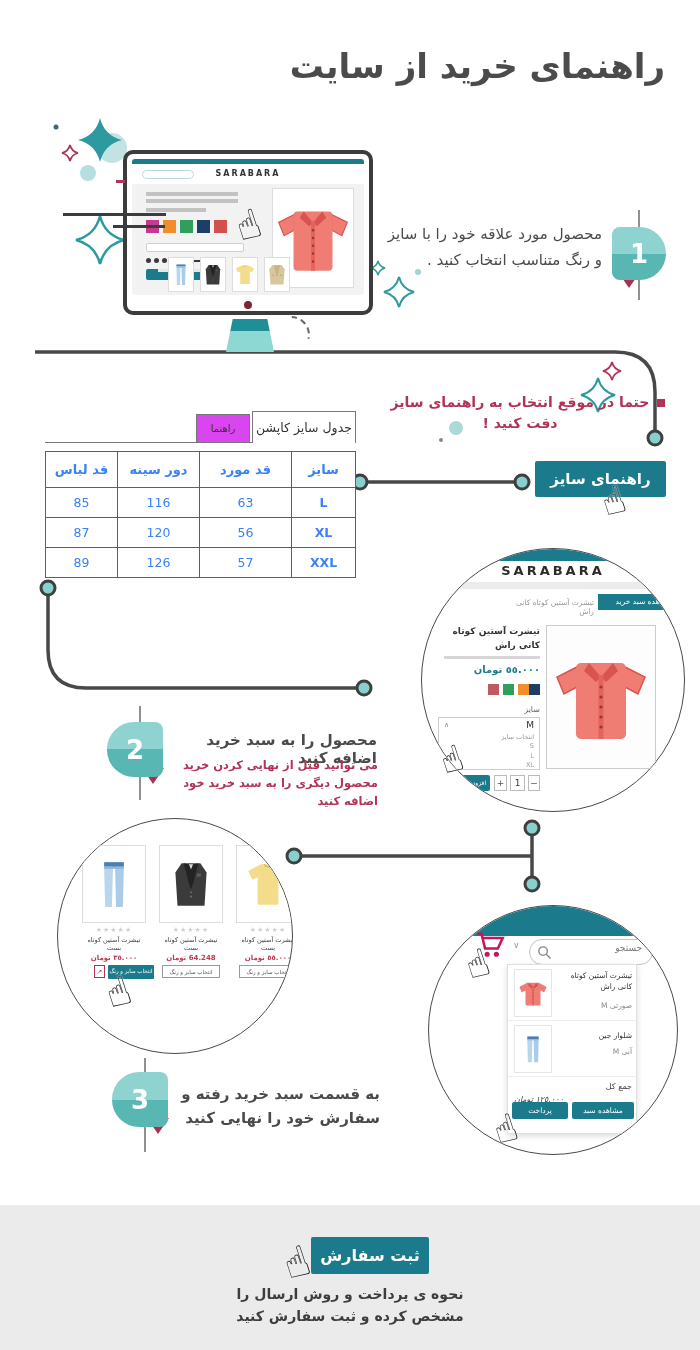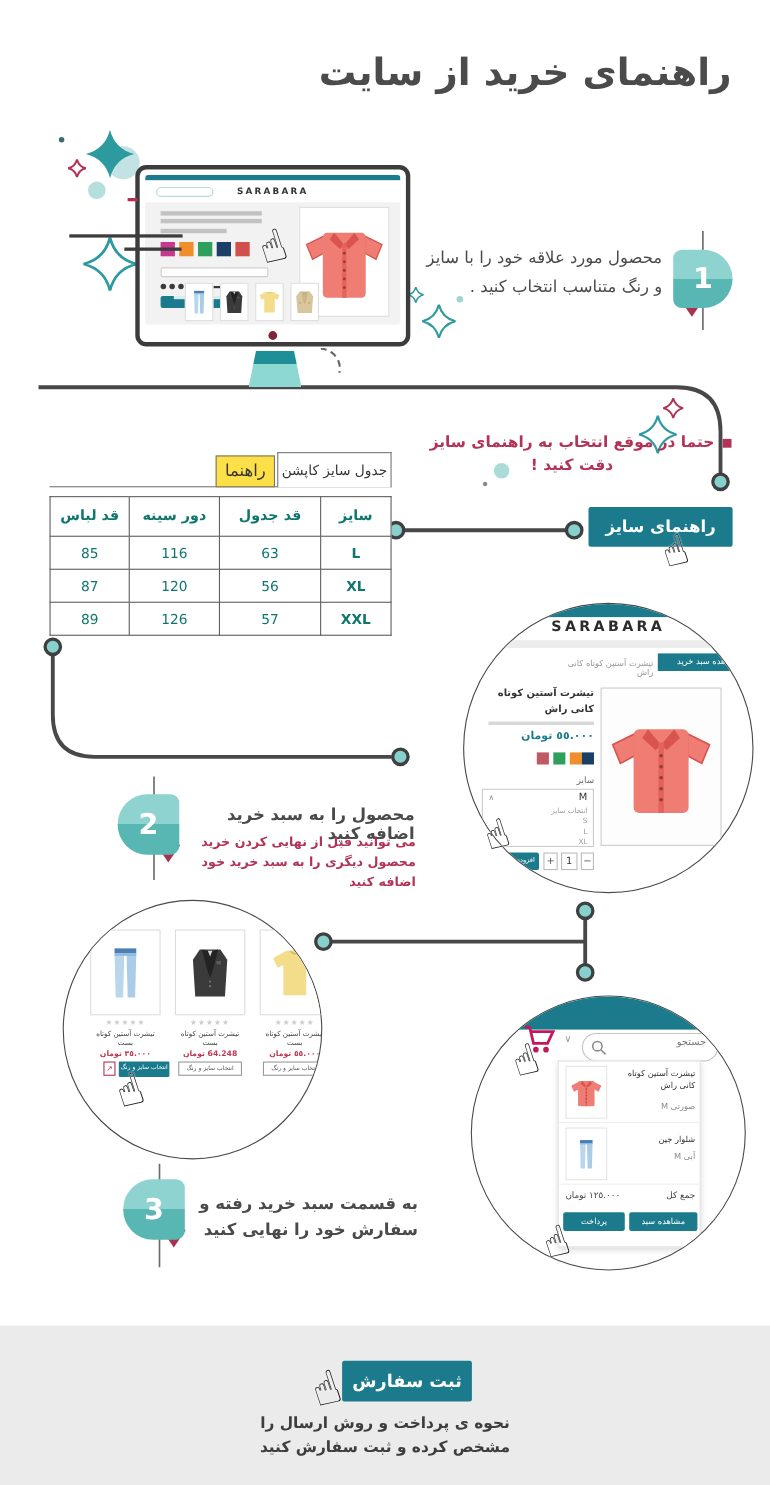--- a/index.html
+++ b/index.html
@@ -18,21 +18,21 @@
            background:linear-gradient(180deg,#8ed3cf 0 50%, #58b7b3 50% 100%); }
   .badge-r { border-radius:8px 27px 27px 8px; }
   .badge-l { border-radius:27px 8px 8px 27px; }
   .ribbon { position:absolute; width:0; height:0; z-index:2;
             border-left:11px solid transparent; border-right:11px solid transparent;
             border-top:16px solid #a93253; }
   .circle { position:absolute; border-radius:50%; border:1.5px solid #4a4a4a; background:#fff; overflow:hidden; z-index:2; }
   .bar { position:absolute; background:#c2c2c2; }
   .swatch { display:inline-block; width:13px; height:13px; margin-left:4px; }
   table.sizes { border-collapse:collapse; direction:rtl; background:#fff; }
-  table.sizes th, table.sizes td { border:1.5px solid #5f5f5f; text-align:center; color:#0f766e; }
+  table.sizes th, table.sizes td { border:1.5px solid #5f5f5f; text-align:center; color:#3b82f6; }
   table.sizes th { font-size:13px; font-weight:bold; height:36px; }
   table.sizes td { font-size:12.5px; height:30px; }
   .card { position:absolute; width:64px; text-align:center; }
   .card .imgbox { width:64px; height:78px; border:1px solid #ddd; background:#fff; padding:5px; }
   .card .stars { font-size:7px; color:#cfcfcf; letter-spacing:1px; margin-top:3px; }
   .card .ctitle { font-size:6.5px; color:#444; margin-top:2px; }
   .card .cprice { font-size:7px; font-weight:bold; color:#bd3a52; margin-top:2px; }
   .card .cbtn { margin:3px auto 0; width:58px; height:13px; line-height:12px; border:1px solid #999;
                 font-size:5.5px; color:#555; background:#fff; }
   .citem { position:absolute; }
@@ -203,27 +203,27 @@
 
   <div class="abs" style="left:657px; top:399px; width:8px; height:8px; background:#b13457; z-index:2;"></div>
   <div class="abs rtl center" style="left:390px; top:392px; width:260px; font-size:14px; font-weight:bold; color:#b13457; line-height:1.5; z-index:2;">حتما در موقع انتخاب به راهنمای سایز دقت کنید !</div>
 
   <div class="abs rtl tealbtn" style="left:535px; top:461px; width:131px; height:36px; line-height:36px; font-size:15px; font-weight:bold; border-radius:2px; z-index:2;">راهنمای سایز بندی</div>
   <div class="hand" style="left:602px; top:482px; font-size:38px;">☝</div>
 
   <div class="abs" style="left:45px; top:411px; width:311px; height:32px; z-index:2;">
     <div class="abs" style="left:0; right:0; top:31px; border-top:1.5px solid #777;"></div>
     <div class="abs rtl center" style="right:0; top:0; width:104px; height:32px; line-height:31px; background:#fff; border:1.5px solid #777; border-bottom:none; font-size:12.5px; color:#333; z-index:2;">جدول سایز کاپشن</div>
-    <div class="abs rtl center" style="right:106px; top:3px; width:54px; height:29px; line-height:27px; background:#fde047; border:1.5px solid #777; font-size:15px; color:#333; z-index:2;">راهنما</div>
+    <div class="abs rtl center" style="right:106px; top:3px; width:54px; height:29px; line-height:27px; background:#d946ef; border:1.5px solid #777; font-size:10px; color:#333; z-index:2;">راهنما</div>
   </div>
   <table class="sizes abs" style="left:45px; top:451px; z-index:2;">
     <thead>
       <tr>
         <th style="width:64px;">سایز</th>
-        <th style="width:92px;">قد جدول</th>
+        <th style="width:92px;">قد مورد</th>
         <th style="width:82px;">دور سینه</th>
         <th style="width:72px;">قد لباس</th>
       </tr>
     </thead>
     <tbody>
       <tr>
         <td style="font-weight:bold;">L</td>
         <td>63</td>
         <td>116</td>
         <td>85</td>
@@ -348,21 +348,21 @@
       <div class="citem" style="left:0; top:56px; width:130px; height:56px; border-bottom:1px solid #efefef;">
         <div class="cthumb" style="left:6px; top:4px; width:38px; height:48px;"><svg width="30" height="40">
               <use href="#sym-jeans"></use>
             </svg></div>
         <div class="abs rtl right" style="left:48px; top:10px; width:76px; font-size:7.5px; color:#333;">شلوار جین</div>
         <div class="abs rtl right" style="left:48px; top:26px; width:76px; font-size:7.5px; color:#8a8a8a;">آبی M</div>
       </div>
 
       <div class="citem rtl" style="left:0; top:112px; width:130px; height:20px;">
         <span class="abs" style="right:6px; top:5px; font-size:8px; color:#444;">جمع کل</span>
-        <span class="abs" style="left:6px; top:5px; font-size:8px; color:#444; direction:ltr;">١٢٥.٠٠٠ تومان</span>
+        <span class="abs" style="left:6px; top:18px; font-size:8px; color:#444; direction:ltr;font-style:italic;">١٢٥.٠٠٠ تومان</span>
       </div>
 
       <div class="citem" style="left:0; top:134px; width:130px; height:26px;">
         <span class="abs tealbtn rtl" style="right:4px; top:3px; width:62px; height:17px; line-height:17px; font-size:7.5px; border-radius:2px;text-align:center;">مشاهده سبد</span>
         <span class="abs tealbtn rtl" style="left:4px; top:3px; width:56px; height:17px; line-height:17px; font-size:7.5px; border-radius:2px;">پرداخت</span>
       </div>
     </div>
   </div>
   <div class="hand" style="left:466px; top:945px; font-size:38px;">☝</div>
   <div class="hand" style="left:494px; top:1110px; font-size:38px;">☝</div>

